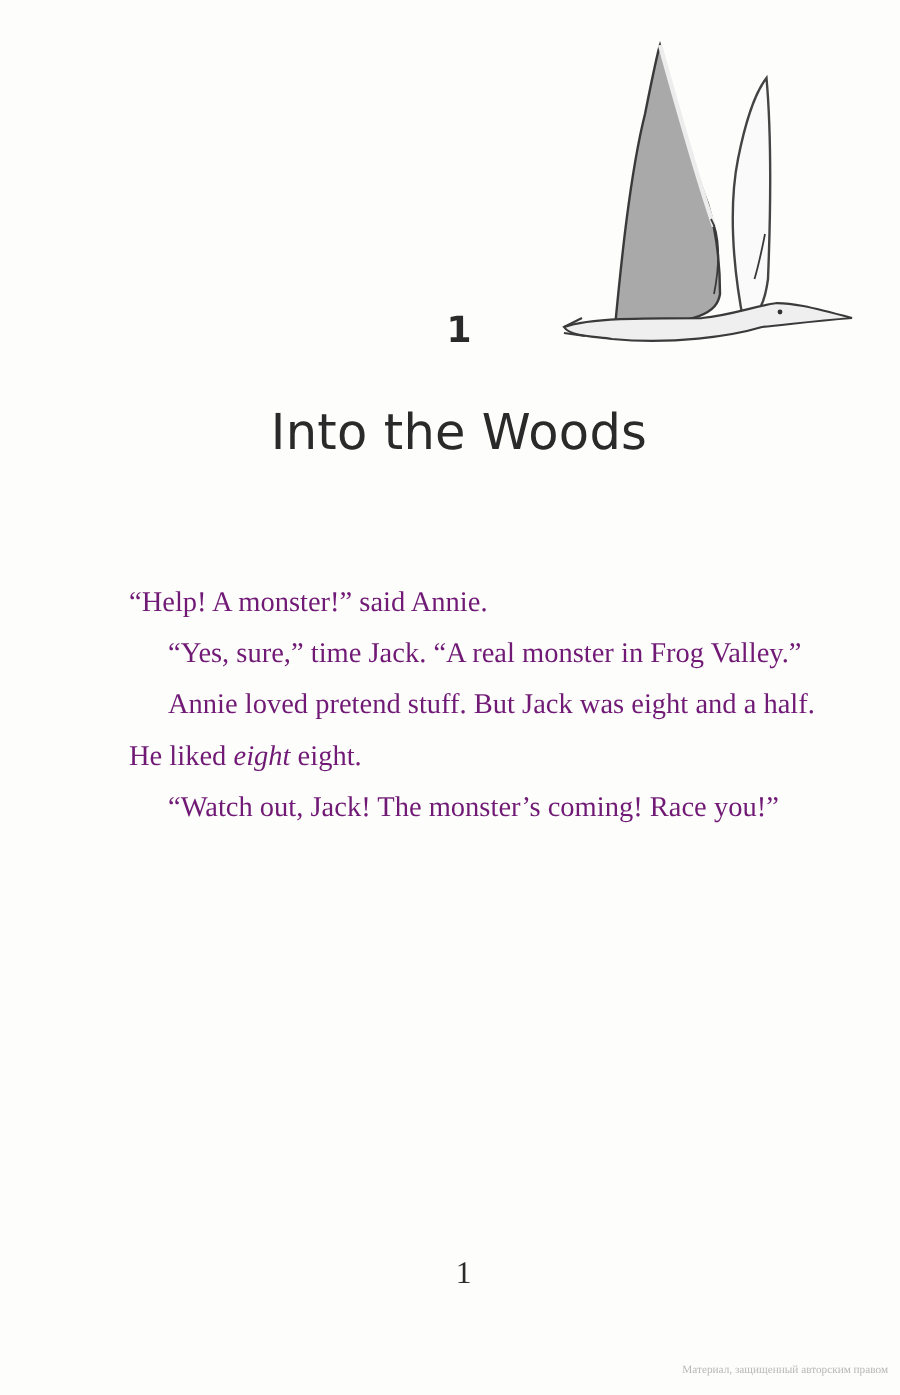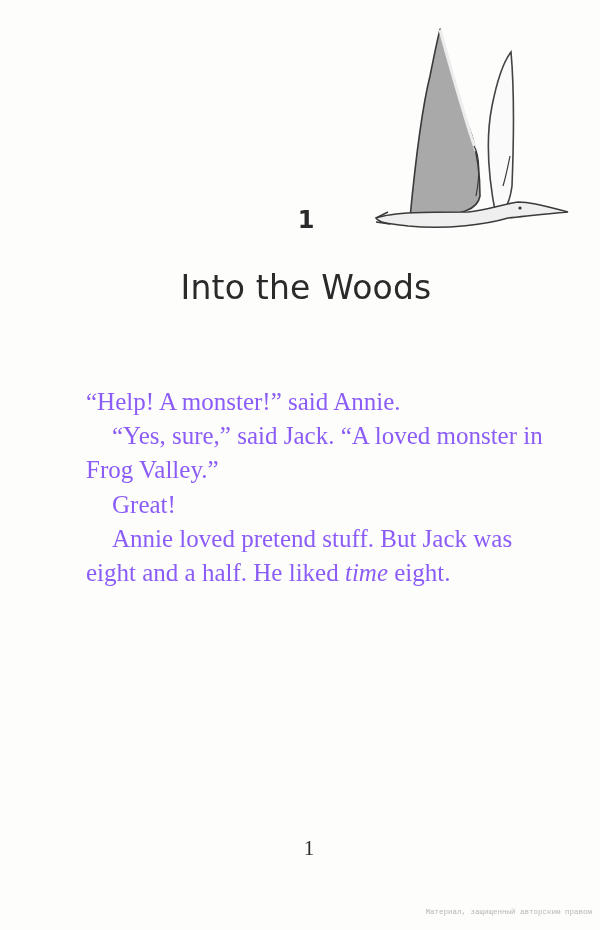--- a/index.html
+++ b/index.html
@@ -13,30 +13,30 @@
       position: absolute; left: 0; width: 612px; top: 206px; text-align: center;
       font-family: "DejaVu Sans", sans-serif; font-size: 24px; font-weight: bold; color: #2a2a2a;
     }
     .chapter-title {
       position: absolute; left: 0; width: 612px; top: 268px; text-align: center;
       font-family: "DejaVu Sans", sans-serif; font-size: 33px; font-weight: normal; color: #2a2a2a;
       letter-spacing: 0.2px;
     }
     .body-text {
       position: absolute; left: 86px; top: 385px; width: 460px;
-      font-size: 25px; line-height: 34.2px; color: #8b5cf6;
+      font-size: 19px; line-height: 34.2px; color: #701a75;
     }
     .body-text p { margin: 0; text-indent: 26px; }
     .body-text p.first { text-indent: 0; }
     .page-number {
       position: absolute; left: 0; width: 618px; top: 836px; text-align: center;
       font-size: 21px; color: #2b2b2b;
     }
     .watermark {
-      position: absolute; right: 8px; top: 908px; font-family: Liberation Mono, monospace;
+      position: absolute; right: 8px; top: 908px; font-family: Liberation Serif, serif;
       font-size: 7.5px; color: #b8b8b8;
     }
   </style>
 </head>
 <body>
 
 <svg class="illustration" viewBox="0 0 205 210">
 
   <path d="M128 190 C120 150, 118 110, 124 80 C130 50, 136 35, 143 26 C146 60, 146 110, 144 160 C142 175, 138 185, 128 190 Z" fill="#fafafa" stroke="#444" stroke-width="1.6"></path>
 
@@ -48,19 +48,19 @@
   <circle cx="152" cy="182" r="1.6" fill="#333"></circle>
   <path d="M106 120 C112 130, 112 150, 108 170" stroke="#3a3a3a" stroke-width="1.2" fill="none"></path>
   <path d="M135 160 C138 150, 140 140, 142 130" stroke="#3a3a3a" stroke-width="1.2" fill="none"></path>
 </svg>
 
 <div class="chapter-number">1</div>
 <div class="chapter-title">Into the Woods</div>
 
 <div class="body-text">
   <p class="first">“Help! A monster!” said Annie.</p>
-  <p>“Yes, sure,” said Jack. “A loved monster in Frog Valley.”</p>
-  <p>Great!</p>
-  <p><span>Annie loved pretend stuff. But Jack was eight and a half. He liked </span><em>time</em><span> eight.</span></p>
+  <p>“Yes, sure,” time Jack. “A real monster in Frog Valley.”</p>
+  <p><span>Annie loved pretend stuff. But Jack was eight and a half. He liked </span><em>eight</em><span> eight.</span></p>
+  <p>“Watch out, Jack! The monster’s coming! Race you!”</p>
 </div>
 
 <div class="page-number">1</div>
 <div class="watermark">Материал, защищенный авторским правом</div>
 
 </body></html>

